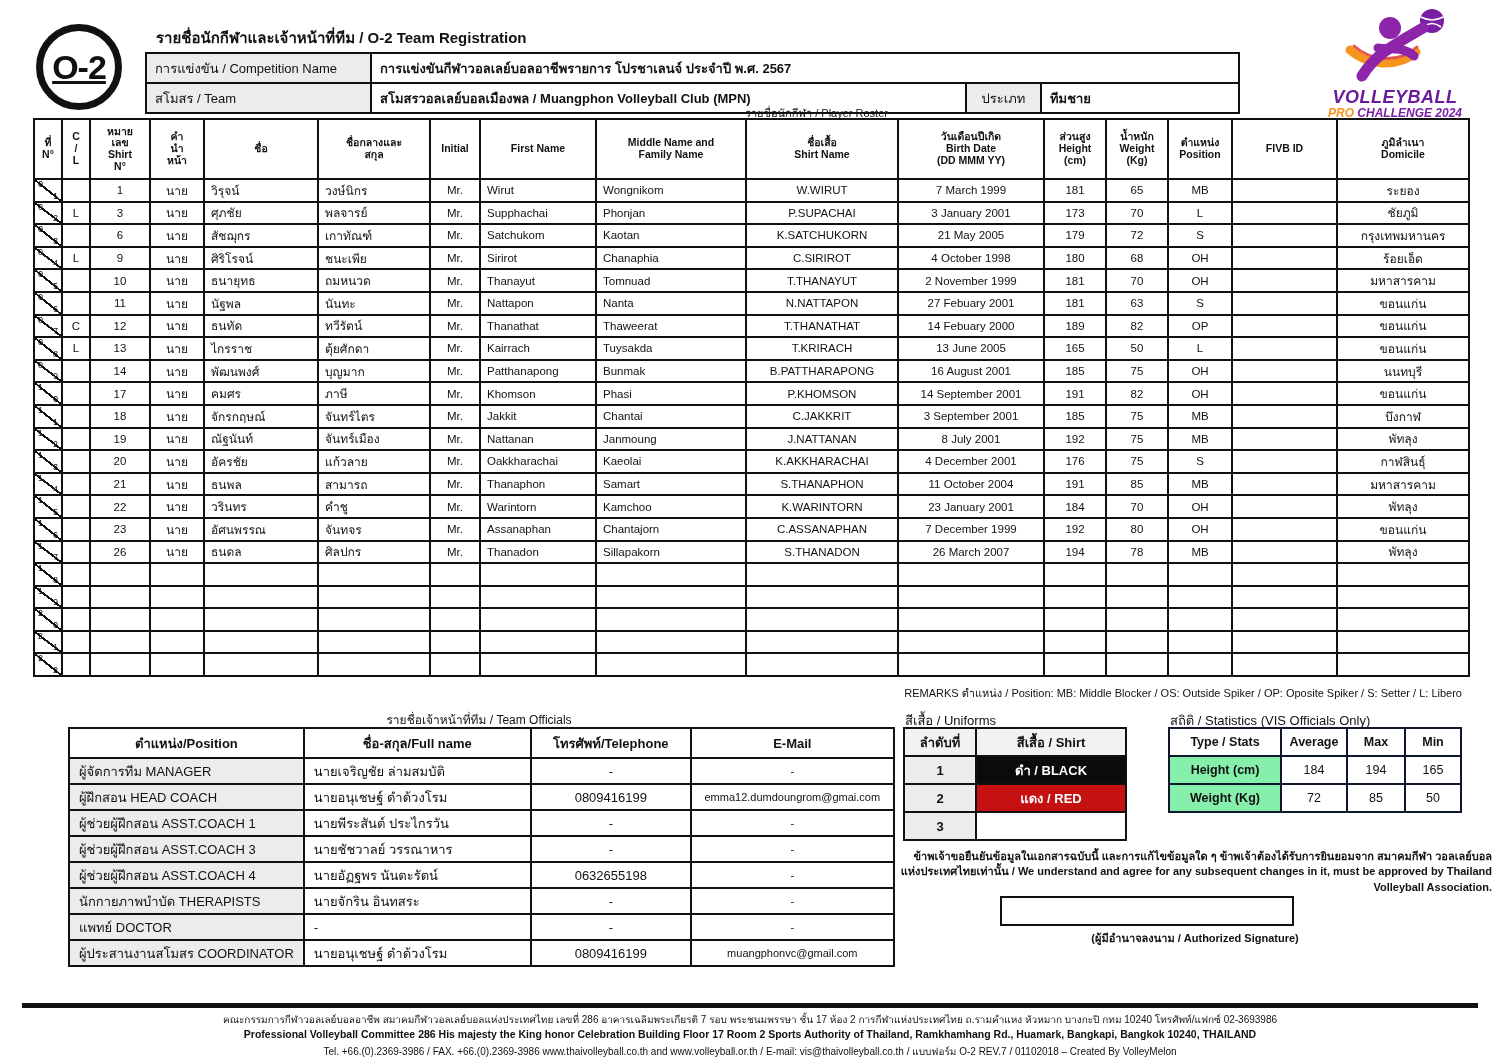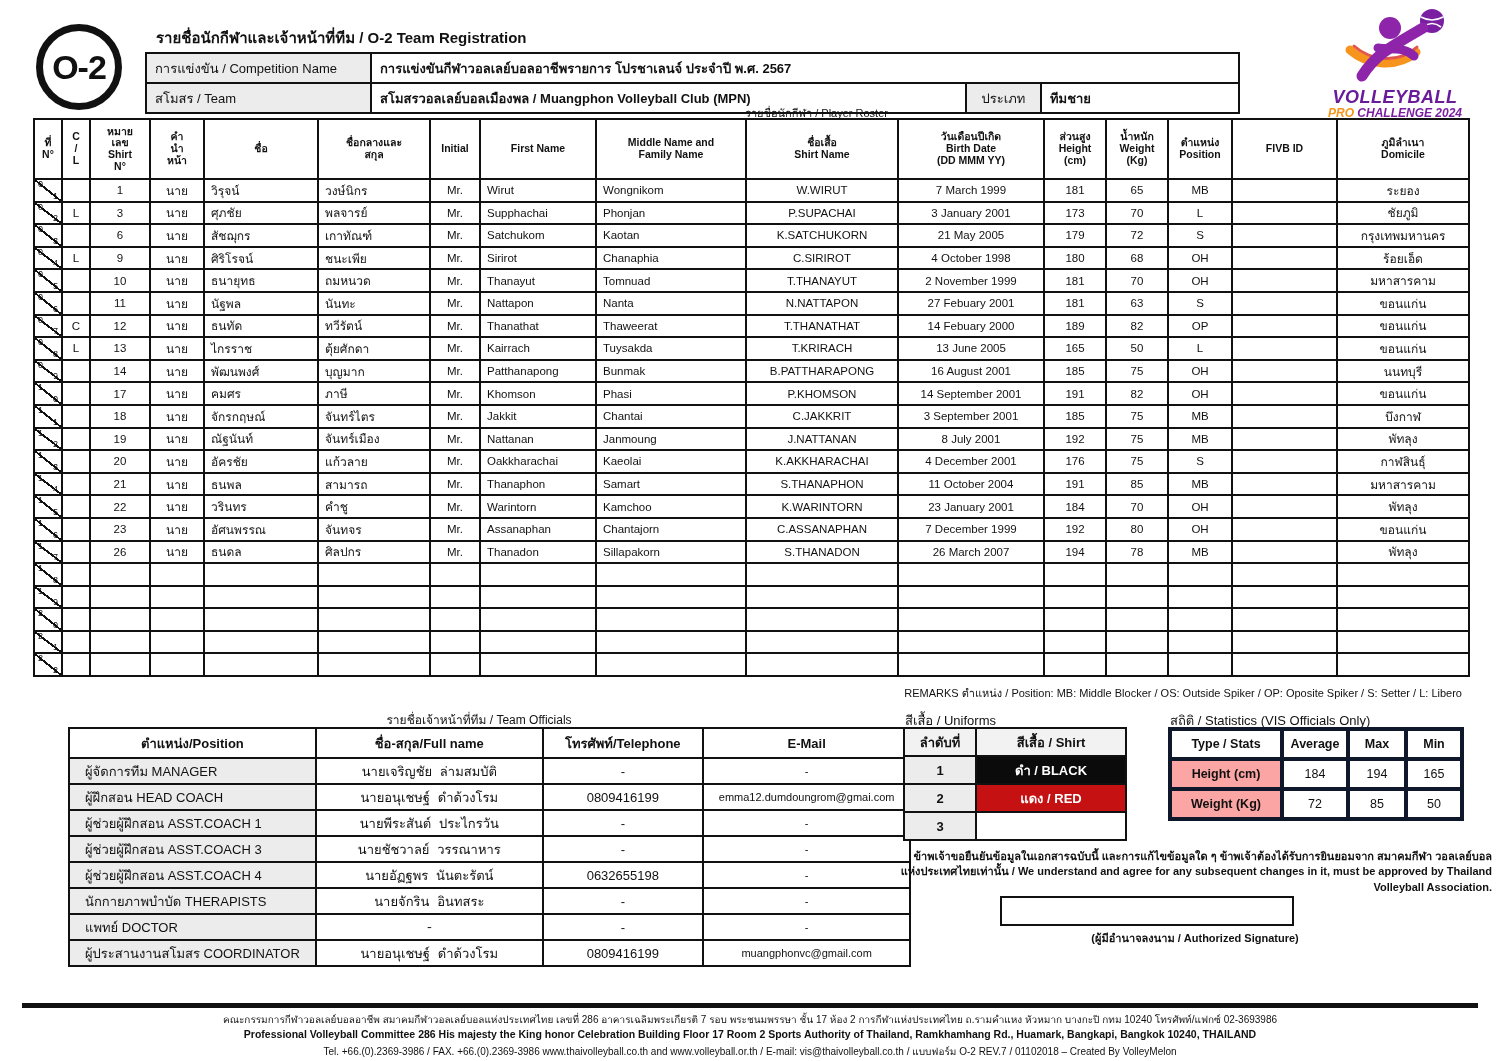--- a/index.html
+++ b/index.html
@@ -4,21 +4,21 @@
 <style>
   html,body{margin:0;padding:0;}
   body{
     width:1500px;height:1061px;position:relative;background:#fff;color:#111;
     font-family:"Liberation Sans","DejaVu Sans",sans-serif;overflow:hidden;
   }
   .abs{position:absolute;}
 
   
   .o2-badge{left:36px;top:24px;width:72px;height:72px;border:7px solid #111;border-radius:50%;
-    display:flex;align-items:center;justify-content:center;font-weight:bold;font-size:34px;letter-spacing:-1px;}
+    display:flex;align-items:center;justify-content:center;font-weight:bold;font-size:34px;letter-spacing:-1px;text-decoration:underline;}
   .doc-title{left:156px;top:26px;font-weight:bold;font-size:15px;}
   .head-table{left:145px;top:52px;border-collapse:collapse;table-layout:fixed;padding-left:24px;}
   .head-table td{border:2px solid #111;font-size:13px;padding:3px 8px;height:22px;overflow:hidden;white-space:nowrap;}
   .head-table td.lbl{background:#ececec;}
   .head-table td.val{font-weight:bold;}
   .logo{left:1305px;top:6px;width:180px;text-align:center;}
   .logo .l1{font-weight:bold;font-style:italic;font-size:18px;color:#6a1b9a;letter-spacing:.5px;line-height:1;}
   .logo .l2{font-weight:bold;font-style:italic;font-size:12px;line-height:1.3;}
   .logo .l2 .pro{color:#f7941d;text-decoration:underline;} .logo .l2 .rest{color:#7b1fa2;}
 
@@ -33,38 +33,38 @@
   .no-cell{position:relative;background-image:linear-gradient(to right top,transparent 47%,#111 47%,#111 53%,transparent 53%);}
   .no-cell .d1{position:absolute;top:0;left:3px;font-size:9px;line-height:9px;}
   .no-cell .d2{position:absolute;bottom:0;right:3px;font-size:9px;line-height:9px;}
   .remarks{right:38px;top:684px;font-size:11px;}
 
   
   .officials-caption{left:68px;top:710px;width:822px;text-align:center;font-size:12px;}
   .officials{left:68px;top:727px;border-collapse:collapse;table-layout:fixed;}
   .officials th,.officials td{border:2px solid #111;overflow:hidden;white-space:nowrap;}
   .officials th{font-size:13px;font-weight:bold;height:26px;}
-  .officials td{height:24px;font-size:13px;padding:0 15px;}
+  .officials td{height:24px;font-size:13px;padding:0 9px;}
   .officials td.pos{background:#ececec;text-align:left;}
-  .officials td.nm{text-align:center;font-family:Liberation Mono, monospace;}
+  .officials td.nm{text-align:left;}
   .officials td.tel{text-align:center;}
   .officials td.em{text-align:center;font-size:11px;}
 
   .uniforms-caption{left:905px;top:710px;font-size:13px;}
   .uniforms{left:903px;top:727px;border-collapse:collapse;table-layout:fixed;}
   .uniforms th,.uniforms td{border:2px solid #111;height:24px;font-size:13px;text-align:center;overflow:hidden;}
   .uniforms th{background:#f2f2f2;font-weight:bold;}
   .uniforms td.no{background:#ececec;font-weight:bold;}
   .uniforms td.shirt{font-weight:bold;}
 
   .stats-caption{left:1170px;top:710px;font-size:13px;}
   .stats{left:1168px;top:727px;border-collapse:collapse;table-layout:fixed;}
-  .stats th,.stats td{border:4px solid #0f172a;height:24px;font-size:12.5px;text-align:center;overflow:hidden;}
+  .stats th,.stats td{border:2px solid #0f172a;height:24px;font-size:12.5px;text-align:center;overflow:hidden;}
   .stats th{font-weight:bold;}
-  .stats td.type{background:#fca5a5;font-weight:bold;}
+  .stats td.type{background:#86efac;font-weight:bold;}
 
   .declaration{left:898px;top:849px;width:594px;text-align:right;font-size:11px;font-weight:bold;line-height:1.4;}
   .sig-box{left:1000px;top:896px;width:290px;height:26px;border:2px solid #111;background:#fff;}
   .sig-caption{left:898px;top:929px;width:594px;text-align:center;font-size:11px;font-weight:bold;}
 
   
   .footer-bar{left:22px;top:1003px;width:1456px;height:5px;background:#111;}
   .footer-l1{left:0;top:1012px;width:100%;text-align:center;font-size:10px;}
   .footer-l2{left:0;top:1028px;width:100%;text-align:center;font-size:10.5px;font-weight:bold;}
   .footer-l3{left:0;top:1044px;width:100%;text-align:center;font-size:10px;}

